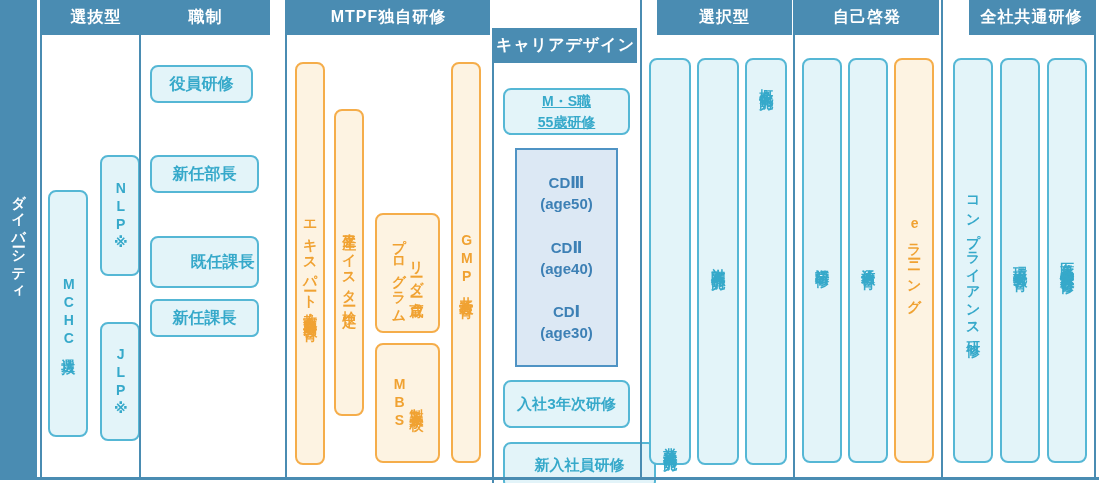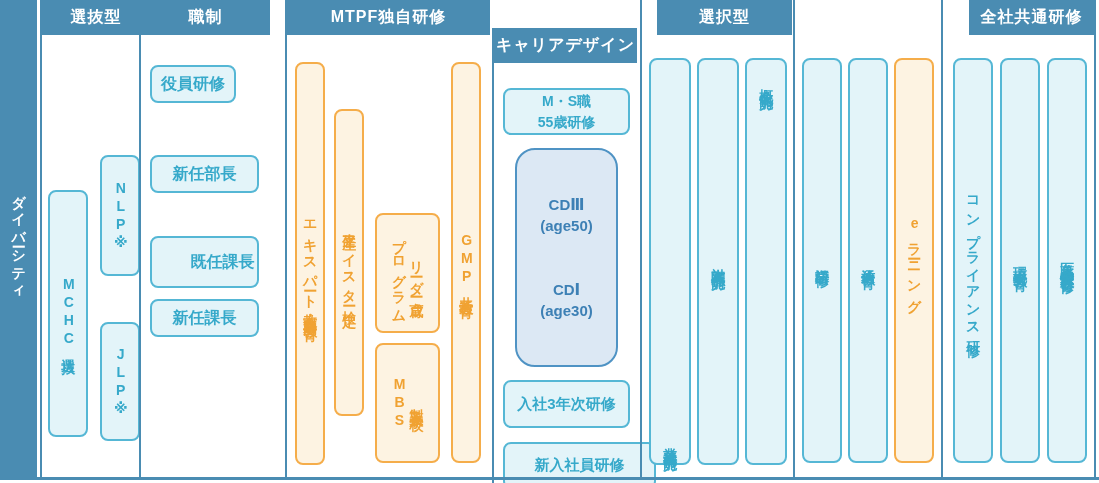--- a/index.html
+++ b/index.html
@@ -58,34 +58,34 @@
   }
   .orange{
     background:var(--box-orange-fill);
     border:2px solid var(--box-orange-border);
     color:var(--box-orange-text);
   }
   .cdbox{
     background:var(--cd-box-fill);
     border:2px solid var(--cd-box-border);
     color:var(--cd-box-text);
-    border-radius:20px;
+    border-radius:0;
     flex-direction:column;justify-content:space-evenly;
   }
   .vtext{
     writing-mode:vertical-rl;
     text-orientation:upright;
     letter-spacing:2px;line-height:1.25;
     white-space:pre-line;text-align:center;
     font-size:14px;
   }
   .anchor-top{align-items:flex-start;padding-top:18px;}
   .anchor-bottom{align-items:flex-end;padding-bottom:14px;}
   .h-label{font-size:16px;white-space:nowrap;}
-  .h-label-sm{font-size:15px;white-space:nowrap;}
+  .h-label-sm{font-size:15px;white-space:nowrap;font-family:Liberation Mono, monospace;}
   .pre{white-space:pre-line;text-align:center;font-size:14px;line-height:1.45;}
   .cd-item{white-space:pre-line;text-align:center;font-size:15px;line-height:1.4;}
 </style>
 </head>
 <body>
 
 <div class="board">
 
   <div class="sidebar">
     <span class="vtext">ダイバーシティ</span>
@@ -99,30 +99,30 @@
     <div class="box cyan" style="left:58px;top:155px;width:40px;height:121px;">
       <span class="vtext">NLP※</span>
     </div>
     <div class="box cyan" style="left:58px;top:322px;width:40px;height:119px;">
       <span class="vtext">JLP※</span>
     </div>
   </div>
 
   <div class="col" style="left:139px;width:131px;">
     <div class="col-header">職制</div>
-    <div class="box cyan" style="left:9px;top:65px;width:86px;height:38px;">
+    <div class="box cyan" style="left:9px;top:65px;width:103px;height:38px;">
       <span class="h-label">役員研修</span>
     </div>
     <div class="box cyan" style="left:9px;top:155px;width:109px;height:38px;">
       <span class="h-label">新任部長</span>
     </div>
     <div class="box cyan" style="left:9px;top:236px;width:109px;height:52px;padding-left:36px;">
       <span class="h-label">既任課長</span>
     </div>
-    <div class="box cyan" style="left:9px;top:299px;width:109px;height:38px;">
+    <div class="box cyan" style="left:9px;top:299px;width:109px;height:38px;border-radius:7px;">
       <span class="h-label">新任課長</span>
     </div>
   </div>
 
   <div class="col" style="left:285px;width:205px;">
     <div class="col-header">MTPF独自研修</div>
     <div class="box orange" style="left:8px;top:62px;width:30px;height:403px;">
       <span class="vtext">エキスパート教育・専門教育</span>
     </div>
     <div class="box orange" style="left:47px;top:109px;width:30px;height:307px;">
@@ -136,27 +136,29 @@
       <span class="vtext">製薬人学校
 MBS</span>
     </div>
     <div class="box orange" style="left:164px;top:62px;width:30px;height:401px;">
       <span class="vtext">GMP共通教育</span>
     </div>
   </div>
 
   <div class="col" style="left:492px;width:145px;margin-top:28px;">
     <div class="col-header">キャリアデザイン</div>
-    <div class="box cyan" style="left:9px;top:60px;width:127px;height:47px;">
+    <div class="box cyan" style="left:9px;top:60px;width:127px;height:47px;text-decoration:underline;">
       <span class="pre">M・S職
 55歳研修</span>
     </div>
     <div class="box cdbox" style="left:21px;top:120px;width:103px;height:219px;">
       <div class="cd-item">CDⅢ
 (age50)</div>
+      <div class="cd-item">CDⅡ
+(age40)</div>
       <div class="cd-item">CDⅠ
 (age30)</div>
     </div>
     <div class="box cyan" style="left:9px;top:352px;width:127px;height:48px;">
       <span class="h-label-sm">入社3年次研修</span>
     </div>
     <div class="box cyan" style="left:9px;top:414px;width:153px;height:47px;">
       <span class="h-label-sm">新入社員研修</span>
     </div>
   </div>
@@ -168,20 +170,21 @@
     </div>
     <div class="box cyan" style="left:55px;top:58px;width:42px;height:407px;">
       <span class="vtext">対人関係能力</span>
     </div>
     <div class="box cyan anchor-top" style="left:103px;top:58px;width:42px;height:407px;">
       <span class="vtext">概念化能力</span>
     </div>
   </div>
 
   <div class="col" style="left:793px;width:146px;">
+    <div class="col-header">自己啓発</div>
     <div class="box cyan" style="left:7px;top:58px;width:40px;height:405px;">
       <span class="vtext">語学研修</span>
     </div>
     <div class="box cyan" style="left:53px;top:58px;width:40px;height:405px;">
       <span class="vtext">通信教育</span>
     </div>
     <div class="box orange" style="left:99px;top:58px;width:40px;height:405px;">
       <span class="vtext">eラーニング</span>
     </div>
   </div>

